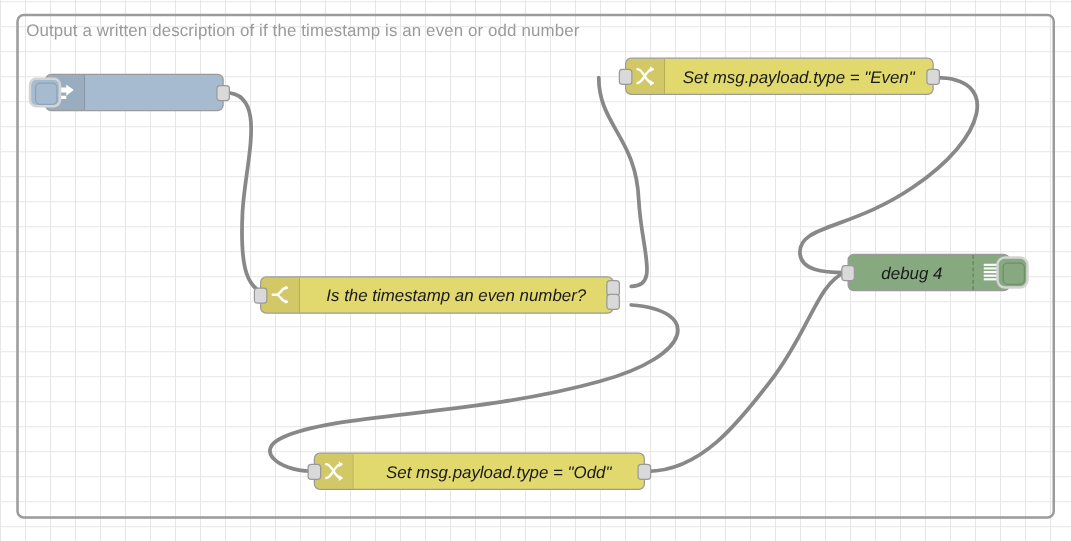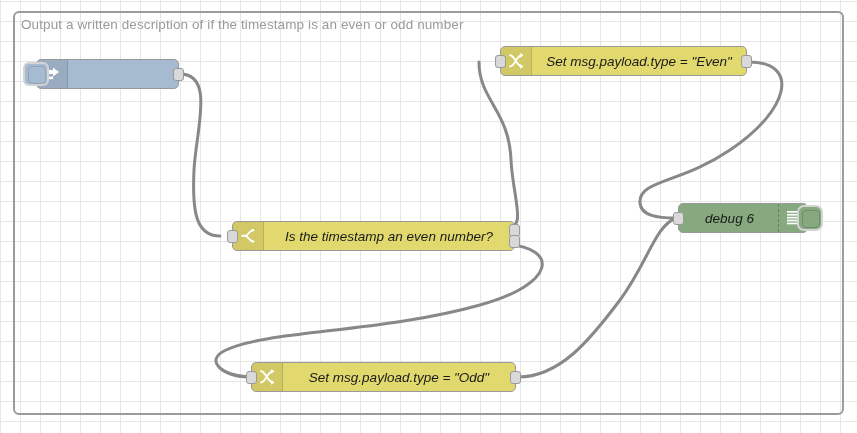--- a/index.html
+++ b/index.html
@@ -129,21 +129,21 @@
     position: absolute;
     left: 3px; top: 2px;
     width: 16px; height: 16px;
     border: 1px solid #8fa4b8;
     border-radius: 4px;
     background: #a6bbcf;
   }
 
   
   #node-switch {
-    left: 232px;
+    left: 208px;
     top: 221px;
     width: 283px;
     background: #e2d96e;
   }
   #node-switch .port.out.o1 { top: 2px; }
   #node-switch .port.out.o2 { bottom: 2px; }
 
   
   .node-change {
     background: #e2d96e;
@@ -272,21 +272,21 @@
         <path d="M13.1 0.9 L16.2 3.3 L13.1 5.7" fill="#ffffff"></path>
         <path d="M13.1 12.0 L16.2 14.4 L13.1 16.8" fill="#ffffff"></path>
       </svg>
     </div>
     <div class="node-label italic">Set msg.payload.type = "Odd"</div>
     <div class="port out" style="top:8px;"></div>
   </div>
 
   <div class="node" id="node-debug">
     <div class="port in" style="top:8px;"></div>
-    <div class="node-label italic debug-label">debug 6</div>
+    <div class="node-label italic debug-label">debug 4</div>
     <div id="debug-icon-box">
       <svg width="14" height="16" viewBox="0 0 14 16">
         <rect x="1" y="1.0" width="12" height="1.7" fill="#ffffff"></rect>
         <rect x="1" y="3.9" width="12" height="1.7" fill="#ffffff"></rect>
         <rect x="1" y="6.8" width="12" height="1.7" fill="#ffffff"></rect>
         <rect x="1" y="9.7" width="12" height="1.7" fill="#ffffff"></rect>
         <rect x="1" y="12.6" width="12" height="1.7" fill="#ffffff"></rect>
       </svg>
     </div>
     <div id="debug-button">

